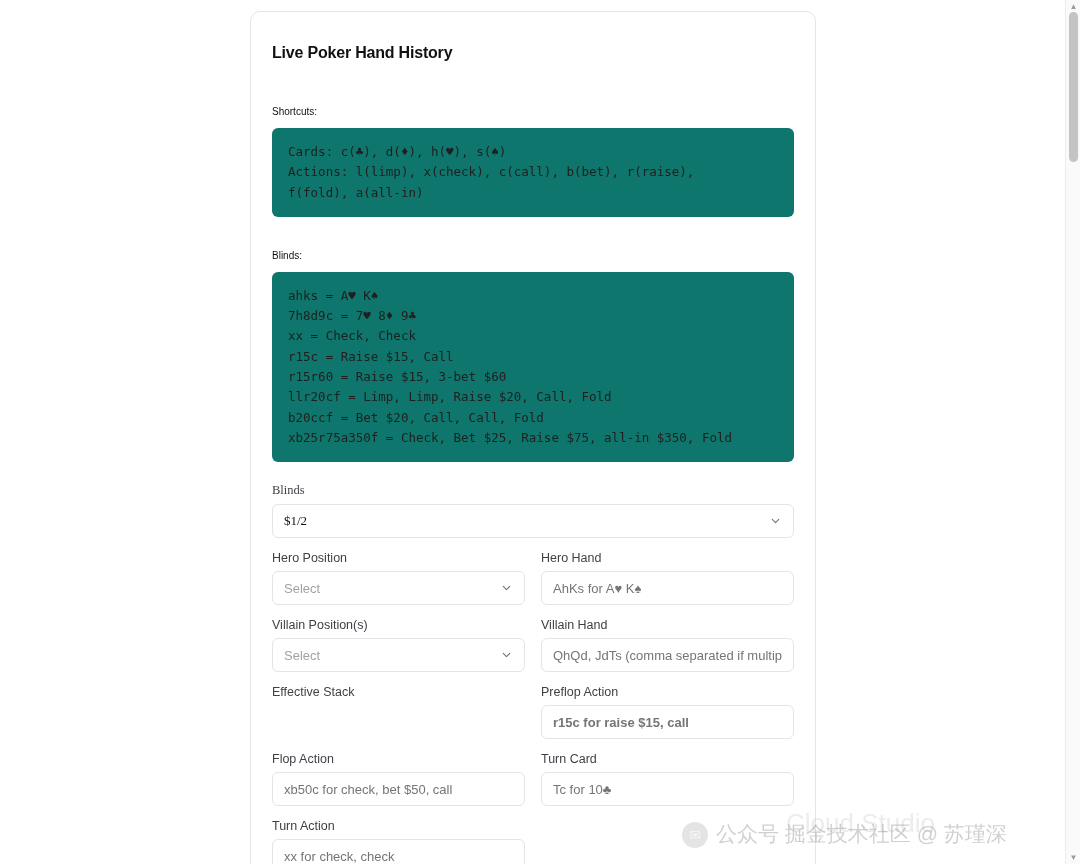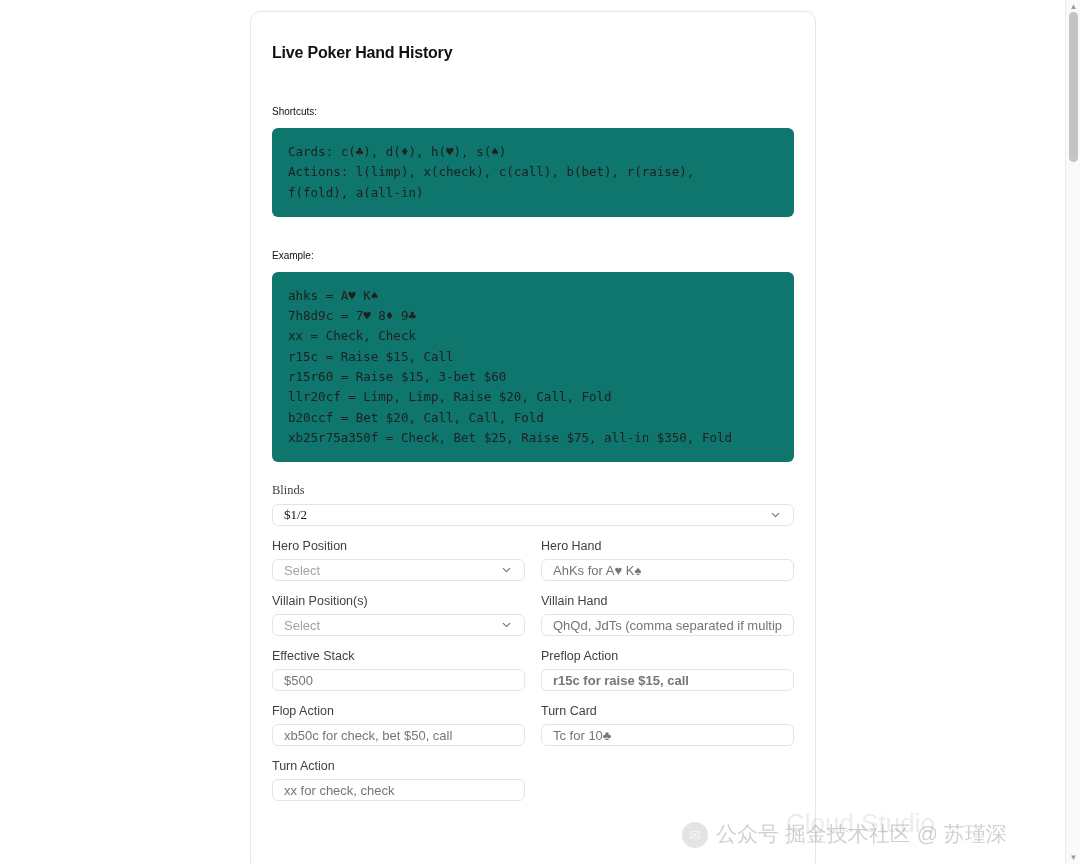--- a/index.html
+++ b/index.html
@@ -96,21 +96,21 @@
   .field-label {
     display: block;
     font-size: 12.5px;
     color: #3f3f46;
     margin-bottom: 6px;
   }
 
   .control {
     position: relative;
     width: 100%;
-    height: 22px;
+    height: 34px;
     border: 1px solid #e4e4e7;
     border-radius: 6px;
     background: #ffffff;
     display: flex;
     align-items: center;
     padding: 0 11px;
     font-size: 13px;
     color: #111111;
   }
   .control.select-filled { color: #111111; }
@@ -158,21 +158,21 @@
 
   <div class="card">
 
     <h1 class="page-title">Live Poker Hand History</h1>
 
     <div class="section-label">Shortcuts:</div>
     <div class="code-block">Cards: c(♣), d(♦), h(♥), s(♠)
 Actions: l(limp), x(check), c(call), b(bet), r(raise),
 f(fold), a(all-in)</div>
 
-    <div class="section-label tight">Example:</div>
+    <div class="section-label tight">Blinds:</div>
     <div class="code-block">ahks = A♥ K♠
 7h8d9c = 7♥ 8♦ 9♣
 xx = Check, Check
 r15c = Raise $15, Call
 r15r60 = Raise $15, 3-bet $60
 llr20cf = Limp, Limp, Raise $20, Call, Fold
 b20ccf = Bet $20, Call, Call, Fold
 xb25r75a350f = Check, Bet $25, Raise $75, all-in $350, Fold</div>
 
     <div class="form-grid">
@@ -218,21 +218,20 @@
         </div>
       </div>
 
       <div class="field">
         <label class="field-label">Villain Hand</label>
         <input class="control" type="text" style="font-size: 13px; color: rgb(17, 17, 17);" placeholder="QhQd, JdTs (comma separated if multiple)">
       </div>
 
       <div class="field">
         <label class="field-label">Effective Stack</label>
-        <input class="control" type="text" style="font-size: 13px; color: rgb(17, 17, 17);" placeholder="$500">
       </div>
 
       <div class="field">
         <label class="field-label">Preflop Action</label>
         <input class="control" type="text" style="font-size: 13px; color: #000000; font-weight: bold;" placeholder="r15c for raise $15, call">
       </div>
 
 
       <div class="field">
         <label class="field-label">Flop Action</label>

